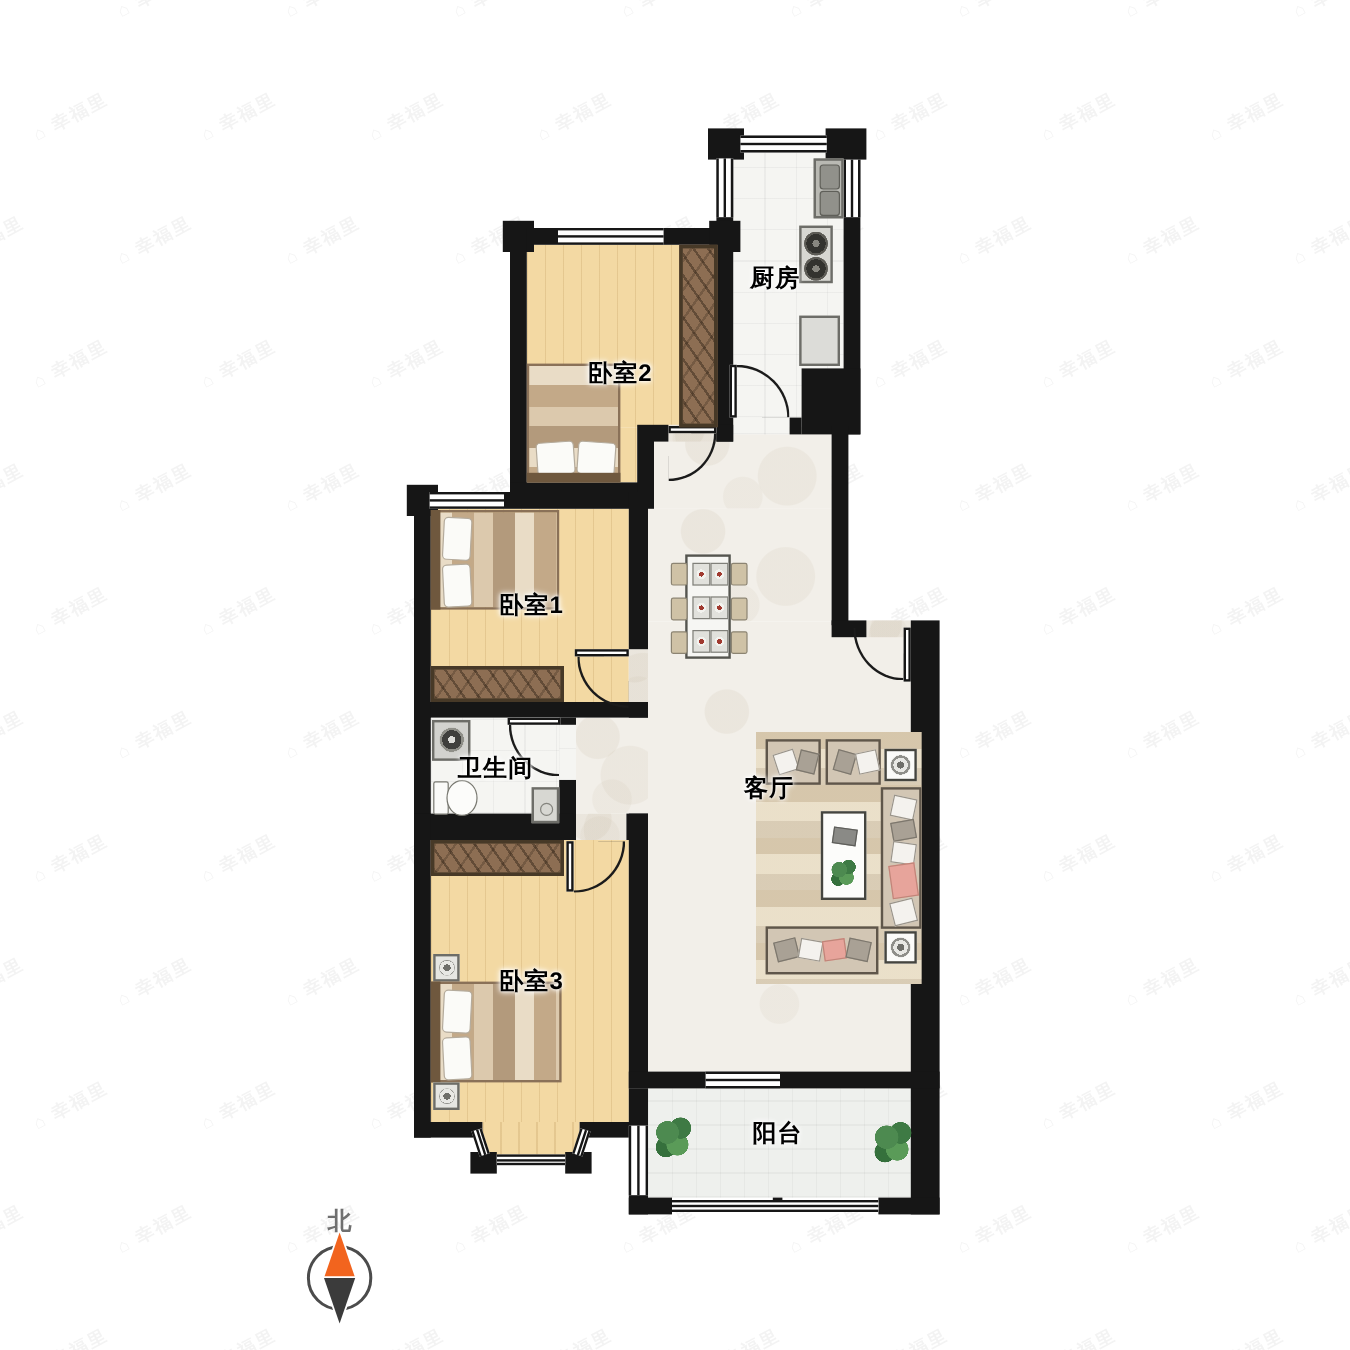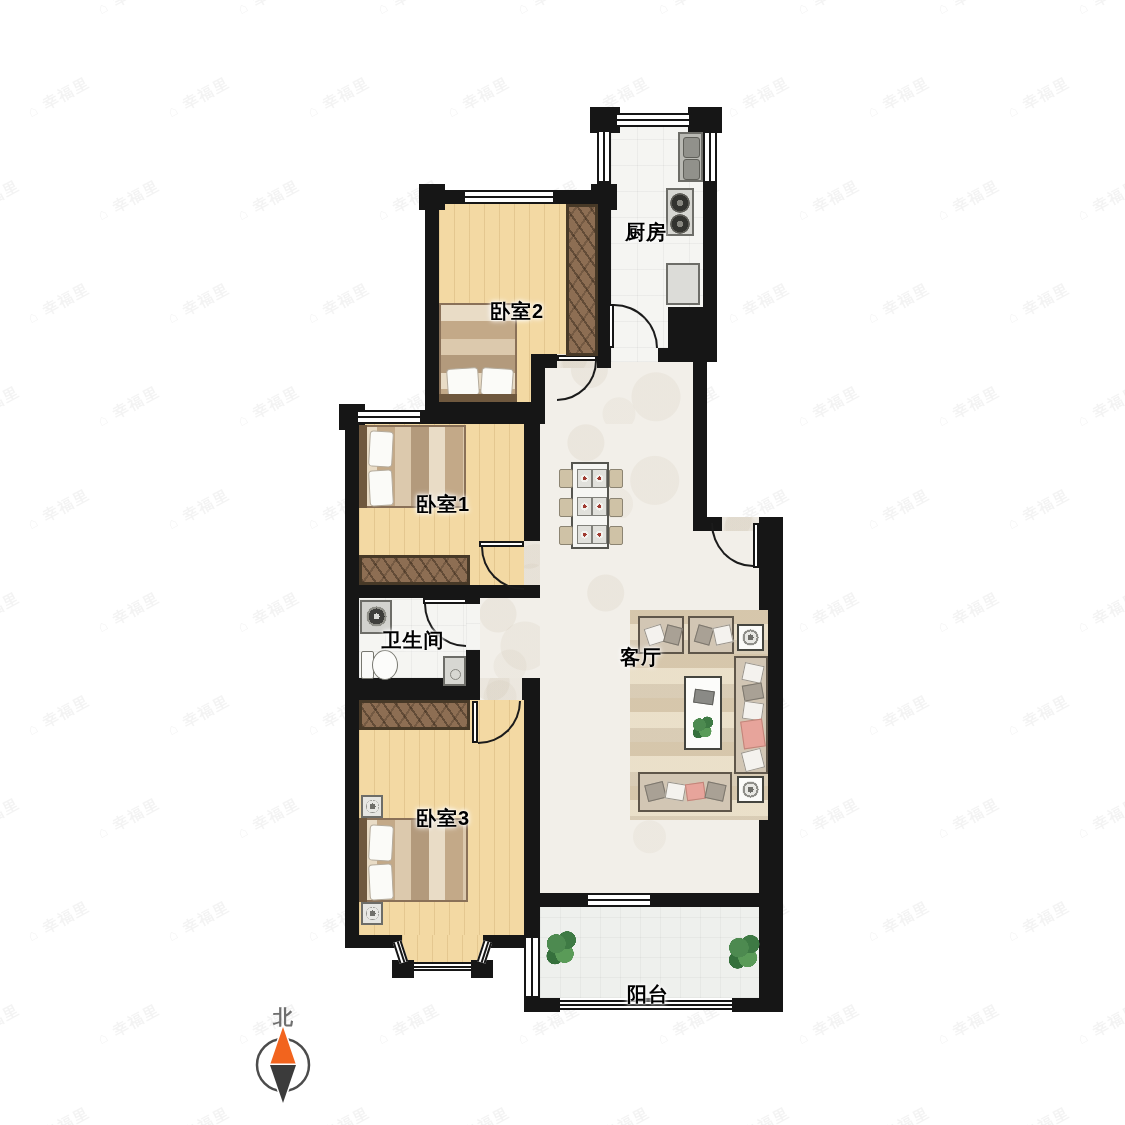--- a/index.html
+++ b/index.html
@@ -355,21 +355,21 @@
 
   <div class="plant" style="left:546px;top:930px;width:32px;height:36px;"></div>
   <div class="plant" style="left:728px;top:934px;width:34px;height:36px;"></div>
 
   <div class="rlabel" style="left:646px;top:232px;">厨房</div>
   <div class="rlabel" style="left:517px;top:311px;">卧室2</div>
   <div class="rlabel" style="left:443px;top:504px;">卧室1</div>
   <div class="rlabel" style="left:413px;top:640px;">卫生间</div>
   <div class="rlabel" style="left:443px;top:818px;">卧室3</div>
   <div class="rlabel" style="left:641px;top:657px;">客厅</div>
-  <div class="rlabel" style="left:648px;top:994px;">阳台</div>
+  <div class="rlabel" style="left:648px;top:944px;">阳台</div>
 
   <svg class="abs" style="left:246px;top:998px;" width="74" height="108" viewBox="0 0 74 108">
     <text x="37" y="26" text-anchor="middle" font-size="20" font-weight="bold" fill="#6f6f6f" font-family="Liberation Sans, sans-serif">北</text>
     <circle cx="37" cy="67" r="26" fill="none" stroke="#4c4c4c" stroke-width="2.5"></circle>
     <polygon points="37,29 24,67 50,67" fill="#f2641e" stroke="#ffffff" stroke-width="3" paint-order="stroke"></polygon>
     <polygon points="24,67 50,67 37,105" fill="#3b3b3b" stroke="#ffffff" stroke-width="3" paint-order="stroke"></polygon>
   </svg>
 
 </div>
 

